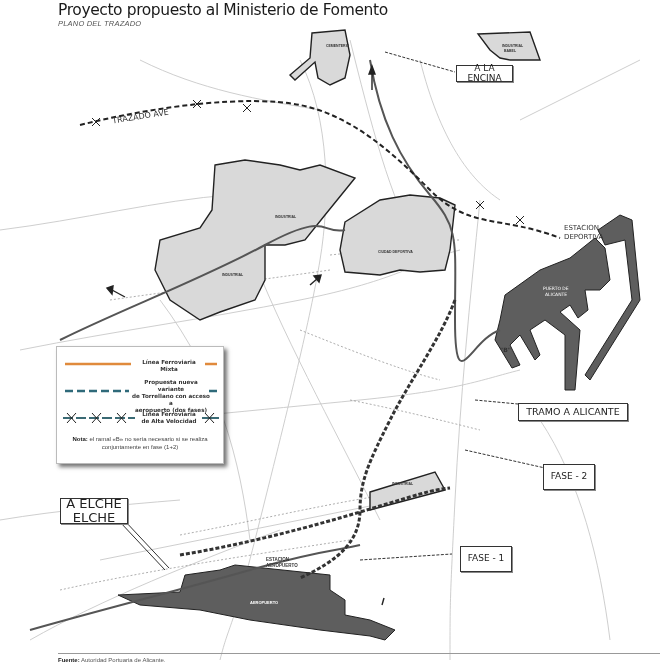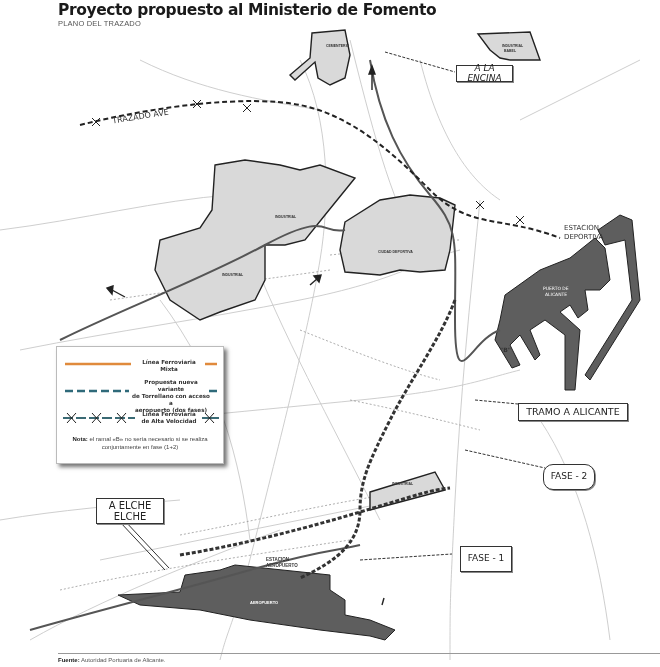--- a/index.html
+++ b/index.html
@@ -1,18 +1,18 @@
 <!DOCTYPE html>
 <html><head>
 <meta charset="utf-8">
 <style>
   html, body { margin: 0; padding: 0; background: #ffffff; }
   body { width: 660px; height: 667px; position: relative; overflow: hidden; font-family: "Liberation Sans", sans-serif; }
-  .title { position: absolute; left: 58px; top: 1px; font-family: "DejaVu Sans", sans-serif; font-weight: bold; font-size: 15.5px; color: #1a1a1a; letter-spacing: -0.4px; white-space: nowrap; }
-  .subtitle { position: absolute; left: 58px; top: 19px; font-size: 7.5px; color: #555; letter-spacing: 0.2px; }
+  .title { position: absolute; left: 58px; top: 1px; font-family: "DejaVu Sans", sans-serif; font-weight: normal; font-size: 15.5px; color: #1a1a1a; letter-spacing: -0.4px; white-space: nowrap; }
+  .subtitle { position: absolute; left: 58px; top: 19px; font-size: 7.5px; color: #555; letter-spacing: 0.2px; font-style: italic; }
   .map { position: absolute; left: 0; top: 0; }
   .callout { position: absolute; background: #fff; border: 1.3px solid #333; font-family: "DejaVu Sans", sans-serif; font-size: 9px; color: #222; display: flex; align-items: center; justify-content: center; text-align: center; line-height: 1.1; box-shadow: 1px 1px 0 #888; }
   .map-label { position: absolute; font-family: "DejaVu Sans", sans-serif; font-size: 7.5px; color: #333; white-space: nowrap; }
   .tiny { position: absolute; font-size: 3.5px; color: #333; white-space: nowrap; font-weight: bold; }
   .legend { position: absolute; left: 56px; top: 346px; width: 166px; height: 116px; background: #fff; border: 1px solid #bbb; box-shadow: 3px 3px 4px rgba(0,0,0,0.55); }
   .leg-row { position: absolute; left: 0; width: 166px; }
   .leg-text { position: absolute; font-family: "DejaVu Sans", sans-serif; font-size: 5.6px; font-weight: bold; color: #333; text-align: center; line-height: 1.25; }
   .leg-note { position: absolute; left: 6px; top: 88px; width: 154px; font-size: 6px; color: #444; text-align: center; line-height: 1.35; }
   .leg-note b { color: #222; }
   .footer-rule { position: absolute; left: 58px; top: 653px; width: 602px; height: 1px; background: #999; }
@@ -112,25 +112,25 @@
     <path d="M372 90 L 372 70"></path>
       <path d="M369 74 L 372 66 L 375 74 Z"></path>
     <path d="M125 297 L 112 290"></path>
       <path d="M113 286 L 107 288 L 112 294 Z"></path>
     <path d="M310 285 L 318 278"></path>
       <path d="M314 276 L 321 275 L 319 282 Z"></path>
     <path d="M382 605 L 384 598"></path>
   </g>
 </svg>
 
-<div class="callout" style="left:456px;top:65px;width:55px;height:15px;font-style:italic;">A LA ENCINA</div>
+<div class="callout" style="left:456px;top:65px;width:55px;height:15px;">A LA ENCINA</div>
 <div class="callout" style="left:518px;top:403px;width:108px;height:16px;font-size:9.5px;">TRAMO A ALICANTE</div>
-<div class="callout" style="left:543px;top:464px;width:50px;height:24px;border-radius:10px;">FASE - 2</div>
+<div class="callout" style="left:543px;top:464px;width:50px;height:24px;">FASE - 2</div>
 <div class="callout" style="left:460px;top:546px;width:50px;height:24px;">FASE - 1</div>
-<div class="callout" style="left:60px;top:498px;width:66px;height:24px;flex-direction:column;font-size:10px;margin-left:36px;">
+<div class="callout" style="left:60px;top:498px;width:66px;height:24px;flex-direction:column;font-size:13px;">
   <span>A  ELCHE</span>
   <span>ELCHE</span>
 </div>
 
 <div class="map-label" style="left:112px;top:112px;transform:rotate(-9deg);font-size:8px;">TRAZADO AVE</div>
 <div class="map-label" style="left:564px;top:224px;font-size:7px;">ESTACION</div>
 <div class="map-label" style="left:564px;top:233px;font-size:7px;">DEPORTIVA</div>
 <div class="map-label" style="left:543px;top:286px;font-size:4.5px;color:#fff;">PUERTO DE</div>
 <div class="map-label" style="left:545px;top:292px;font-size:4.5px;color:#fff;">ALICANTE</div>
 <div class="map-label" style="left:500px;top:346px;font-size:6px;font-weight:bold;">"B"</div>

